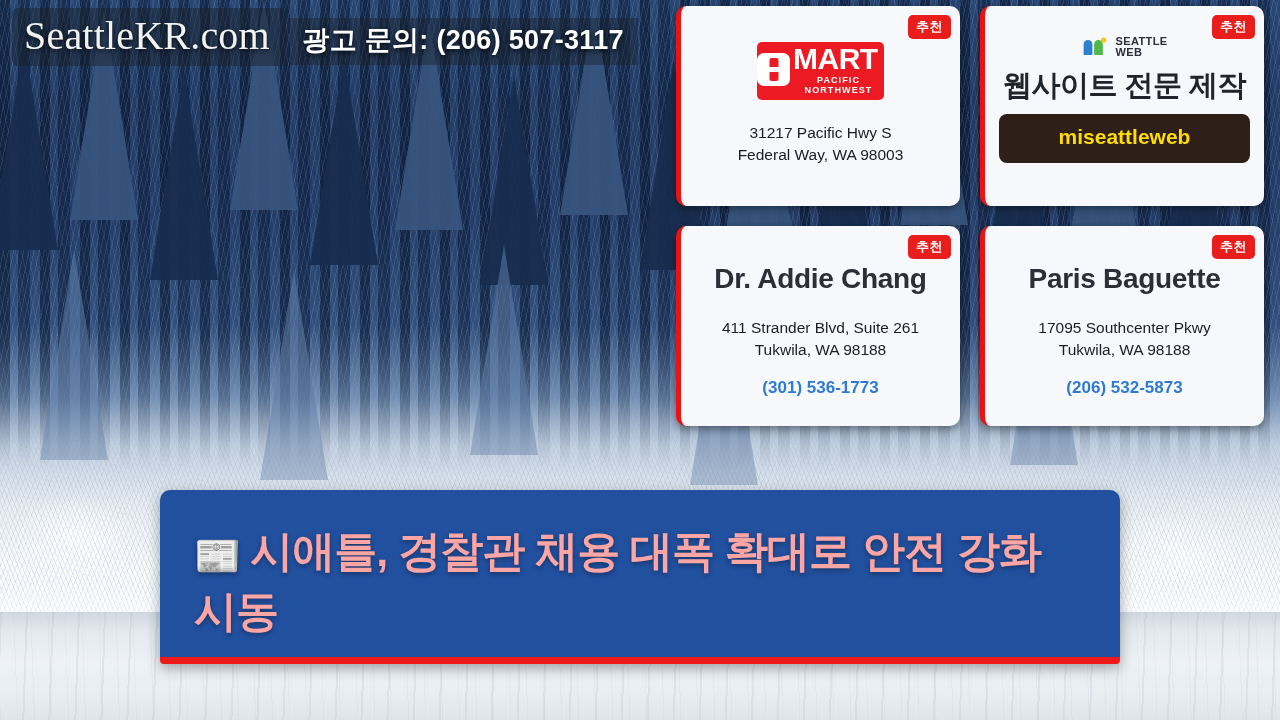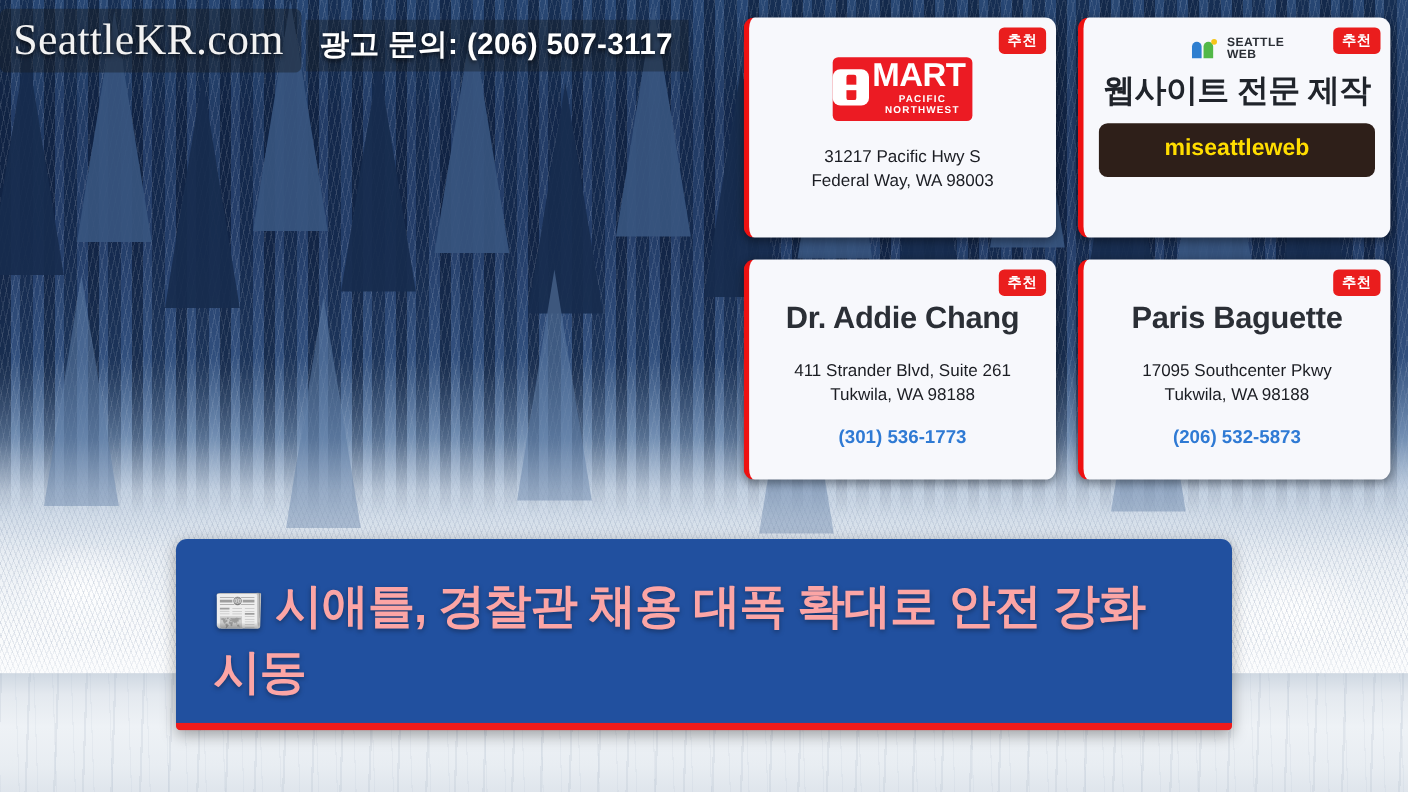--- a/index.html
+++ b/index.html
@@ -78,21 +78,21 @@
   .bg-ground::after {
     content: "";
     position: absolute; inset: 0;
     background-image:
       repeating-linear-gradient(92deg, rgba(150,165,185,.18) 0 2px, rgba(0,0,0,0) 2px 26px),
       repeating-linear-gradient(88deg, rgba(160,175,195,.12) 0 1px, rgba(0,0,0,0) 1px 17px);
     opacity: .85;
   }
 
   
-  .watermark { position: absolute; left: 0; top: 8px; z-index: 6; }
+  .watermark { position: absolute; left: 12px; top: 8px; z-index: 6; }
   .wm-site {
     display: inline-block;
     font-family: "Liberation Serif", "DejaVu Serif", serif;
     font-size: 40px; line-height: 1;
     color: #f2f2f2;
     padding: 8px 16px 10px 12px;
     background: rgba(25,30,38,0.45);
     border-radius: 6px;
     text-shadow: 0 2px 5px rgba(0,0,0,.75);
     letter-spacing: .2px;
@@ -104,21 +104,21 @@
     color: #ffffff;
     padding: 9px 14px 11px 12px;
     background: rgba(25,30,38,0.42);
     text-shadow: 0 2px 5px rgba(0,0,0,.8);
     letter-spacing: .3px;
   }
 
   
   .ads {
     position: absolute;
-    left: 676px; top: 16px;
+    left: 676px; top: 6px;
     width: 588px;
     display: grid;
     grid-template-columns: 284px 284px;
     grid-gap: 20px;
     z-index: 7;
   }
   .ad-card {
     position: relative;
     background: #f7f8fc;
     border-left: 5px solid #ee1111;
@@ -195,21 +195,21 @@
   .ad-phone {
     margin-top: 16px;
     font-size: 17px;
     font-weight: 700;
     color: #2f7ad4;
   }
 
   
   .sw-logo {
     display: flex; align-items: center; gap: 6px;
-    margin-top: 4px;
+    margin-top: 16px;
   }
   .sw-mark { width: 28px; height: 22px; flex: none; }
   .sw-name {
     display: flex; flex-direction: column; align-items: flex-start;
     line-height: 1.0;
     font-size: 11px; font-weight: 700; color: #2b2f36; letter-spacing: .4px;
   }
   .sw-head {
     margin-top: 11px;
     font-size: 29px;

